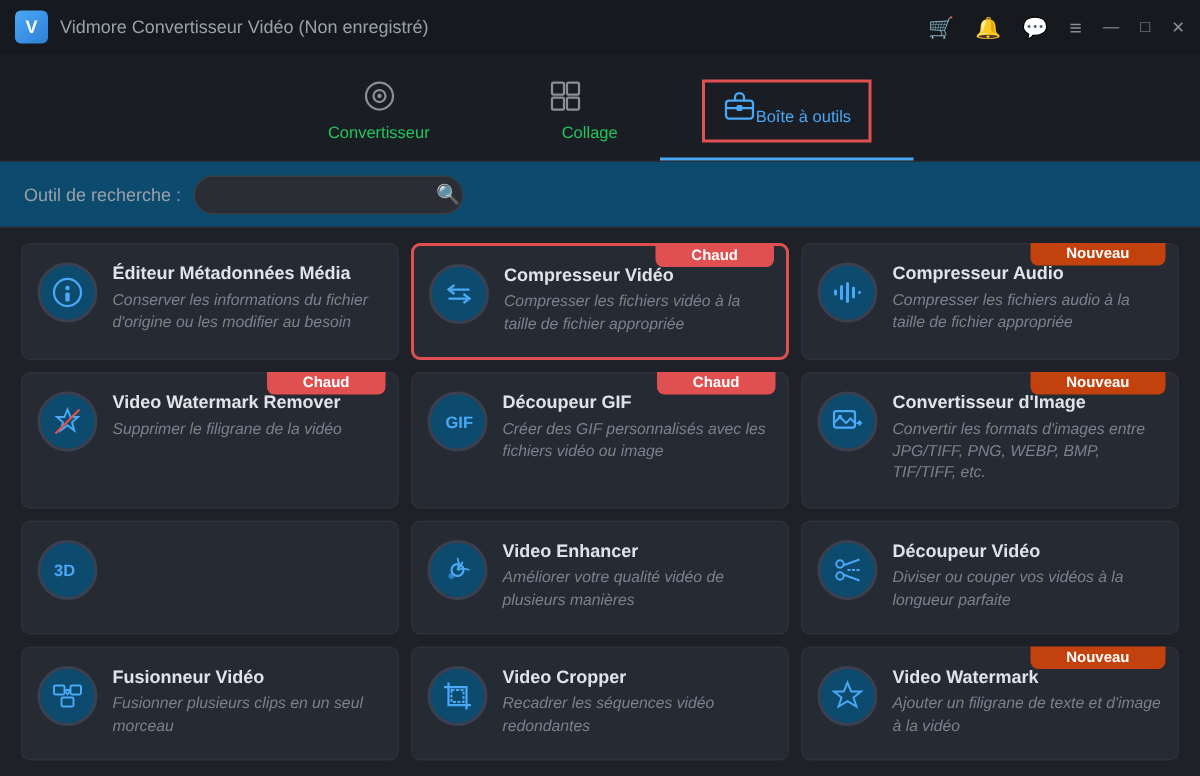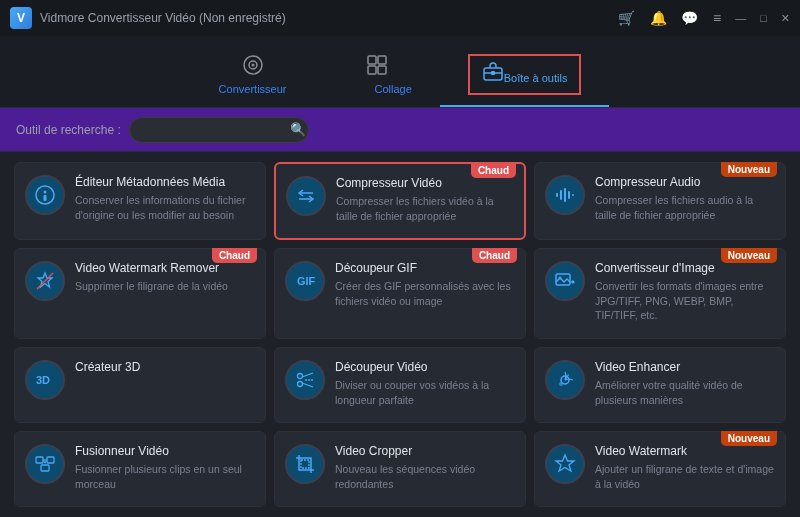--- a/index.html
+++ b/index.html
@@ -66,21 +66,21 @@
       gap: 0;
       border-bottom: 1px solid #2a2d34;
     }
     .nav-tab {
       display: flex;
       flex-direction: column;
       align-items: center;
       justify-content: center;
       padding: 8px 28px 10px;
       cursor: pointer;
-      color: #3b82f6;
+      color: #22c55e;
       font-size: 12px;
       gap: 4px;
       position: relative;
       border-bottom: 2px solid transparent;
     }
     .nav-tab.active {
       color: #4aa8f5;
       border-bottom: 2px solid #4aa8f5;
     }
     .nav-tab .tab-icon {
@@ -89,21 +89,21 @@
     }
     .nav-tab-active-box {
       border: 2px solid #e05050;
       border-radius: 0;
       padding: 4px 12px 8px;
     }
 
     
     #search-bar {
       height: 44px;
-      background: #4c1d95;
+      background: #0c4a6e;
       display: flex;
       align-items: center;
       padding: 0 16px;
       border-bottom: 1px solid #2a2d34;
       gap: 8px;
     }
     #search-label {
       font-size: 12px;
       color: #9aa0aa;
       white-space: nowrap;
@@ -150,21 +150,21 @@
       transition: border-color 0.15s;
     }
     .tool-card.highlighted {
       border: 2px solid #e05050;
     }
 
     .tool-card .badge {
       position: absolute;
       top: -1px;
       right: 8px;
-      padding: 2px 7px;
+      padding: 2px 24px;
       border-radius: 0 0 5px 5px;
       font-size: 10px;
       font-weight: bold;
       color: white;
     }
     .badge.hot { background: #e05050; }
     .badge.new { background: #c2410c; }
 
     .tool-icon-wrap {
       width: 40px;
@@ -176,28 +176,29 @@
       align-items: center;
       justify-content: center;
       font-size: 20px;
       color: #4aa8f5;
       border: 2px solid #3a4050;
     }
 
     .tool-info { flex: 1; }
     .tool-name {
       font-size: 12px;
-      font-weight: 400;
+      font-weight: 700;
       color: #e0e4ea;
       margin-bottom: 4px;
     }
     .tool-desc {
       font-size: 10.5px;
       color: #7a8090;
       line-height: 1.4;
+      font-style: italic;
     }
 
     
     #tool-grid::-webkit-scrollbar { width: 4px; }
     #tool-grid::-webkit-scrollbar-track { background: #1e2228; }
     #tool-grid::-webkit-scrollbar-thumb { background: #3a3d44; border-radius: 2px; }
   </style>
 </head>
 <body>
 
@@ -336,56 +337,55 @@
         <div class="tool-desc">Convertir les formats d'images entre JPG/TIFF, PNG, WEBP, BMP, TIF/TIFF, etc.</div>
       </div>
     </div>
     <div class="tool-card">
       <div class="tool-icon-wrap">
         <svg width="22" height="22" viewBox="0 0 22 22">
           <text x="2" y="15" font-size="11" font-weight="bold" fill="#4aa8f5" font-family="Arial">3D</text>
         </svg>
       </div>
       <div class="tool-info">
-        <div class="tool-name">Créateur 3D</div>
+      </div>
+    </div>
+    <div class="tool-card">
+      <div class="tool-icon-wrap">
+        <svg width="22" height="22" viewBox="0 0 22 22">
+          <circle cx="11" cy="11" r="4" stroke="#4aa8f5" stroke-width="1.5" fill="none"></circle>
+          <path d="M11 3 L12 7 L11 11" stroke="#4aa8f5" stroke-width="1.2" fill="none"></path>
+          <path d="M19 11 L15 10 L11 11" stroke="#4aa8f5" stroke-width="1.2" fill="none"></path>
+          <path d="M14.5 5.5 L12.5 9 L11 11" stroke="#4aa8f5" stroke-width="1.2" fill="none"></path>
+          <circle cx="7" cy="15" r="2" fill="#4aa8f5" opacity="0.6"></circle>
+        </svg>
+      </div>
+      <div class="tool-info">
+        <div class="tool-name">Video Enhancer</div>
+        <div class="tool-desc">Améliorer votre qualité vidéo de plusieurs manières</div>
       </div>
     </div>
     <div class="tool-card">
       <div class="tool-icon-wrap">
         <svg width="22" height="22" viewBox="0 0 22 22">
           <circle cx="6" cy="7" r="2.5" stroke="#4aa8f5" stroke-width="1.3" fill="none"></circle>
           <circle cx="6" cy="15" r="2.5" stroke="#4aa8f5" stroke-width="1.3" fill="none"></circle>
           <line x1="8" y1="8" x2="19" y2="4" stroke="#4aa8f5" stroke-width="1.3"></line>
           <line x1="8" y1="14" x2="19" y2="18" stroke="#4aa8f5" stroke-width="1.3"></line>
           <line x1="11" y1="11" x2="19" y2="11" stroke="#4aa8f5" stroke-width="1.3" stroke-dasharray="2 1"></line>
         </svg>
       </div>
       <div class="tool-info">
         <div class="tool-name">Découpeur Vidéo</div>
         <div class="tool-desc">Diviser ou couper vos vidéos à la longueur parfaite</div>
       </div>
     </div>
     <div class="tool-card">
       <div class="tool-icon-wrap">
         <svg width="22" height="22" viewBox="0 0 22 22">
-          <circle cx="11" cy="11" r="4" stroke="#4aa8f5" stroke-width="1.5" fill="none"></circle>
-          <path d="M11 3 L12 7 L11 11" stroke="#4aa8f5" stroke-width="1.2" fill="none"></path>
-          <path d="M19 11 L15 10 L11 11" stroke="#4aa8f5" stroke-width="1.2" fill="none"></path>
-          <path d="M14.5 5.5 L12.5 9 L11 11" stroke="#4aa8f5" stroke-width="1.2" fill="none"></path>
-          <circle cx="7" cy="15" r="2" fill="#4aa8f5" opacity="0.6"></circle>
-        </svg>
-      </div>
-      <div class="tool-info">
-        <div class="tool-name">Video Enhancer</div>
-        <div class="tool-desc">Améliorer votre qualité vidéo de plusieurs manières</div>
-      </div>
-    </div>
-    <div class="tool-card">
-      <div class="tool-icon-wrap">
-        <svg width="22" height="22" viewBox="0 0 22 22">
           <rect x="2" y="4" width="7" height="6" rx="1" stroke="#4aa8f5" stroke-width="1.3" fill="none"></rect>
           <rect x="13" y="4" width="7" height="6" rx="1" stroke="#4aa8f5" stroke-width="1.3" fill="none"></rect>
           <rect x="7" y="12" width="8" height="6" rx="1" stroke="#4aa8f5" stroke-width="1.3" fill="none"></rect>
           <path d="M9 7 L13 7" stroke="#4aa8f5" stroke-width="1.2"></path>
           <path d="M9 7 L11 10 L13 7" stroke="#4aa8f5" stroke-width="1.2" fill="none"></path>
         </svg>
       </div>
       <div class="tool-info">
         <div class="tool-name">Fusionneur Vidéo</div>
         <div class="tool-desc">Fusionner plusieurs clips en un seul morceau</div>
@@ -394,21 +394,21 @@
     <div class="tool-card">
       <div class="tool-icon-wrap">
         <svg width="22" height="22" viewBox="0 0 22 22">
           <path d="M5 2 L5 17 L20 17" stroke="#4aa8f5" stroke-width="1.5" fill="none"></path>
           <path d="M2 5 L17 5 L17 20" stroke="#4aa8f5" stroke-width="1.5" fill="none"></path>
           <rect x="7" y="7" width="8" height="8" stroke="#4aa8f5" stroke-width="1.3" fill="none" stroke-dasharray="2 1"></rect>
         </svg>
       </div>
       <div class="tool-info">
         <div class="tool-name">Video Cropper</div>
-        <div class="tool-desc">Nouveau les séquences vidéo redondantes</div>
+        <div class="tool-desc">Recadrer les séquences vidéo redondantes</div>
       </div>
     </div>
     <div class="tool-card">
       <div class="badge new">Nouveau</div>
       <div class="tool-icon-wrap">
         <svg width="22" height="22" viewBox="0 0 22 22">
           <path d="M11 2 L13.5 8 L20 8 L15 12 L17 18 L11 14.5 L5 18 L7 12 L2 8 L8.5 8 Z" stroke="#4aa8f5" stroke-width="1.3" fill="none"></path>
         </svg>
       </div>
       <div class="tool-info">

